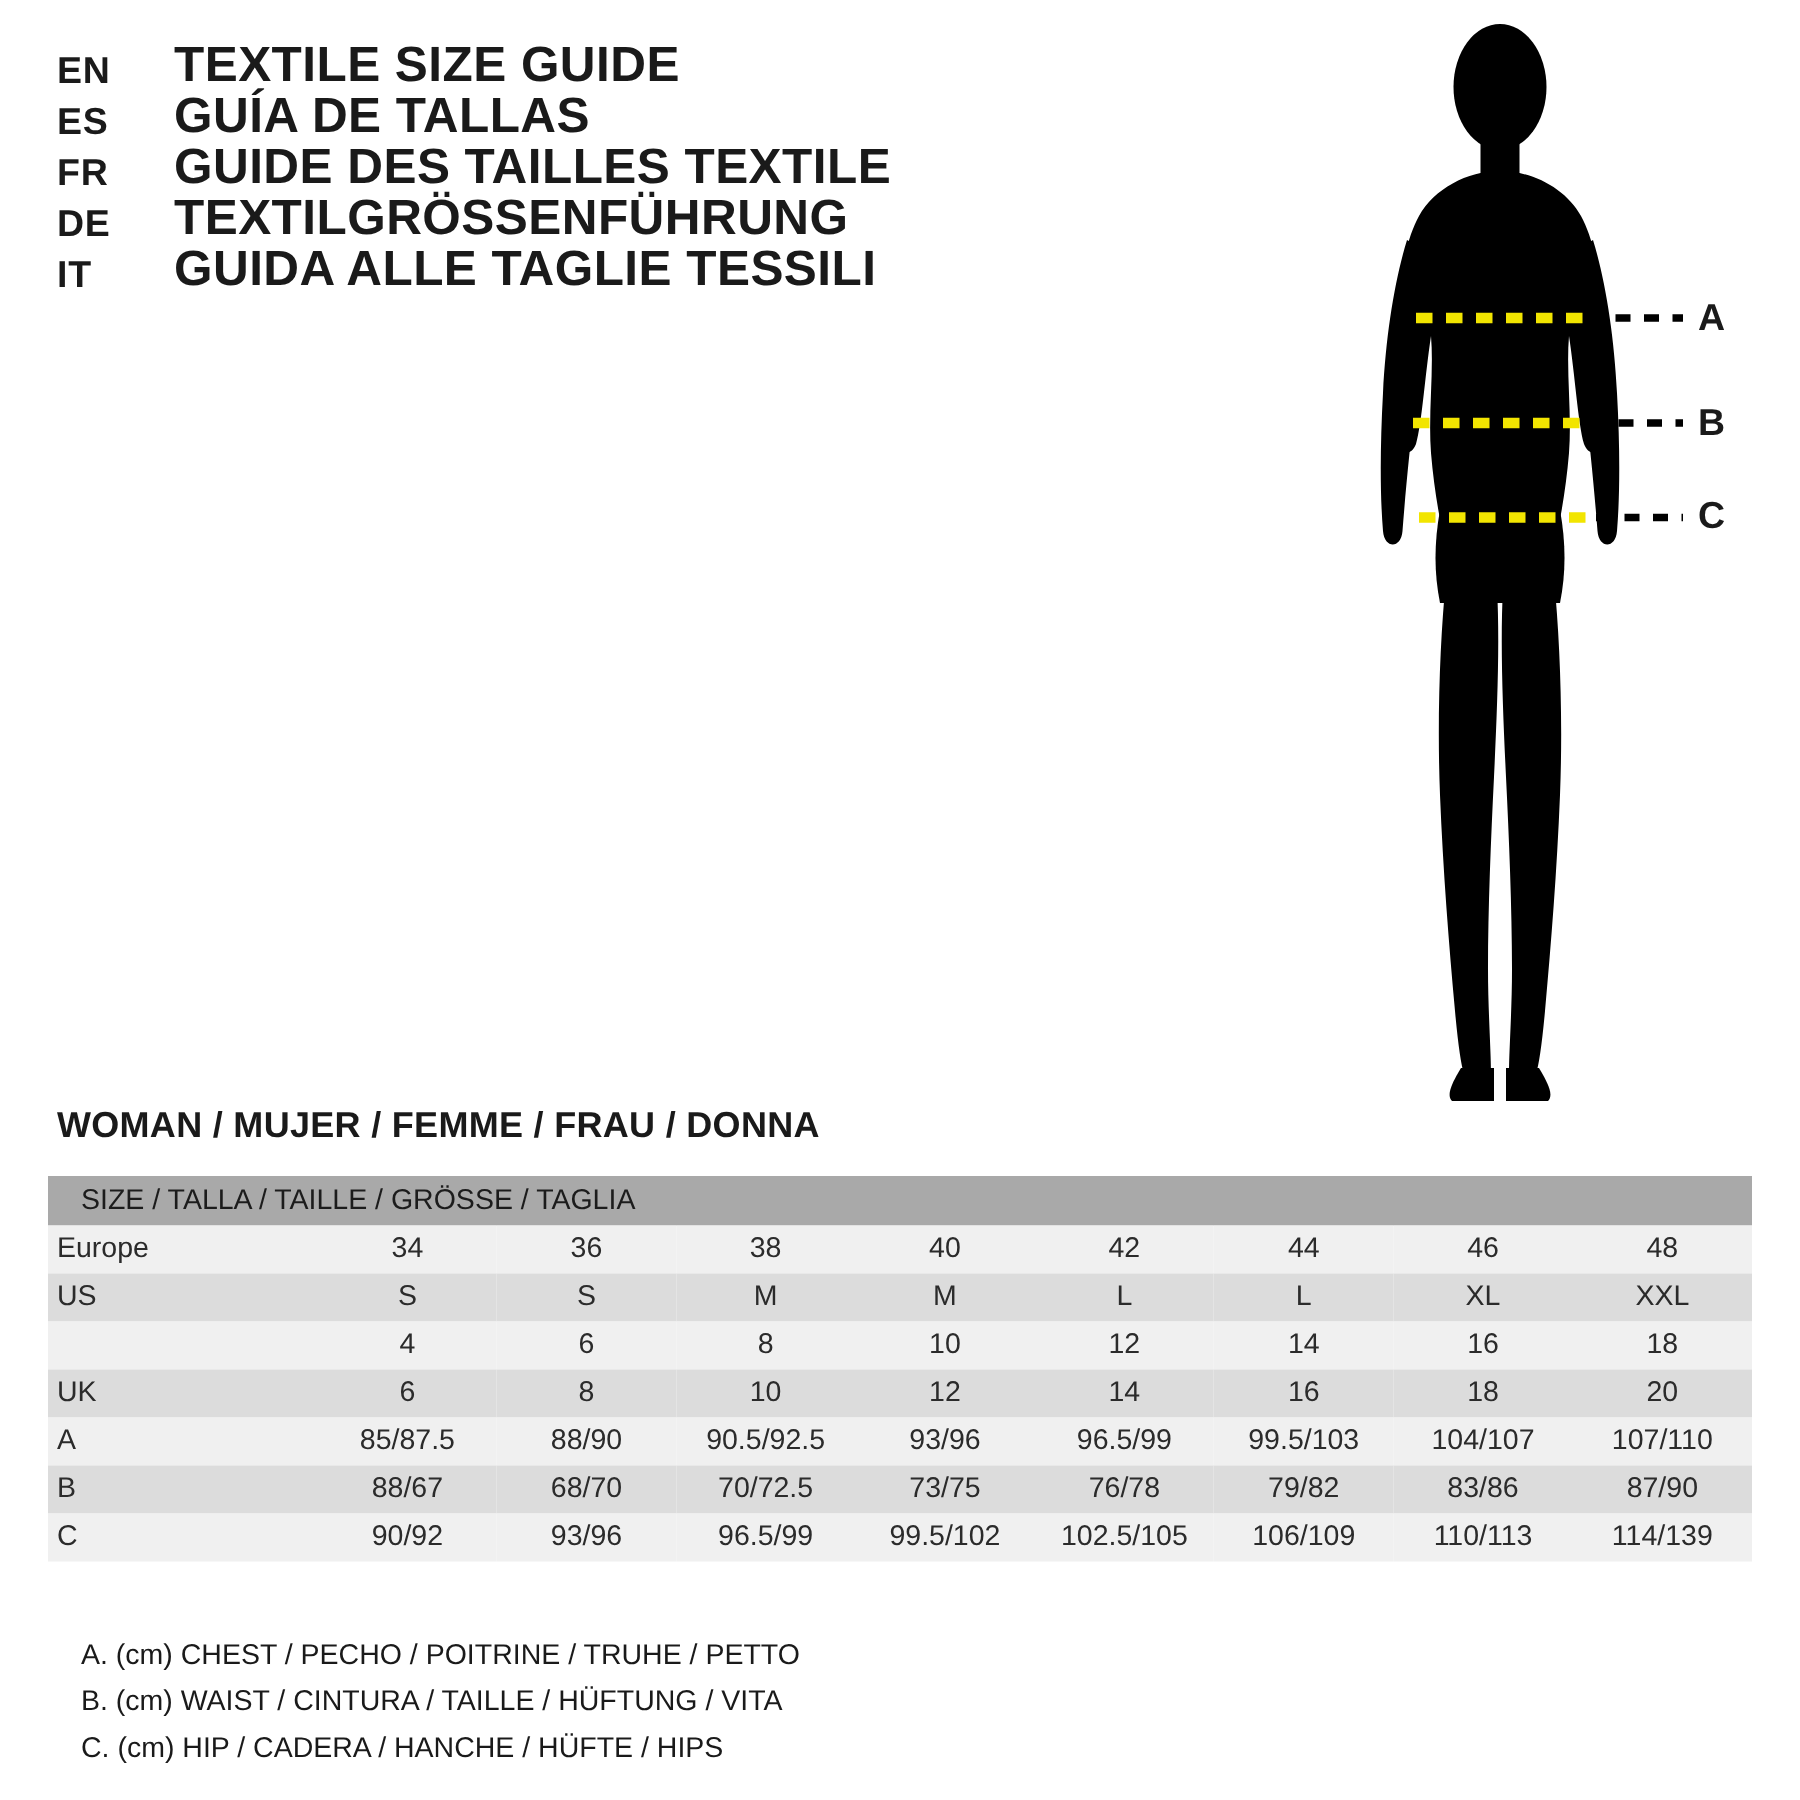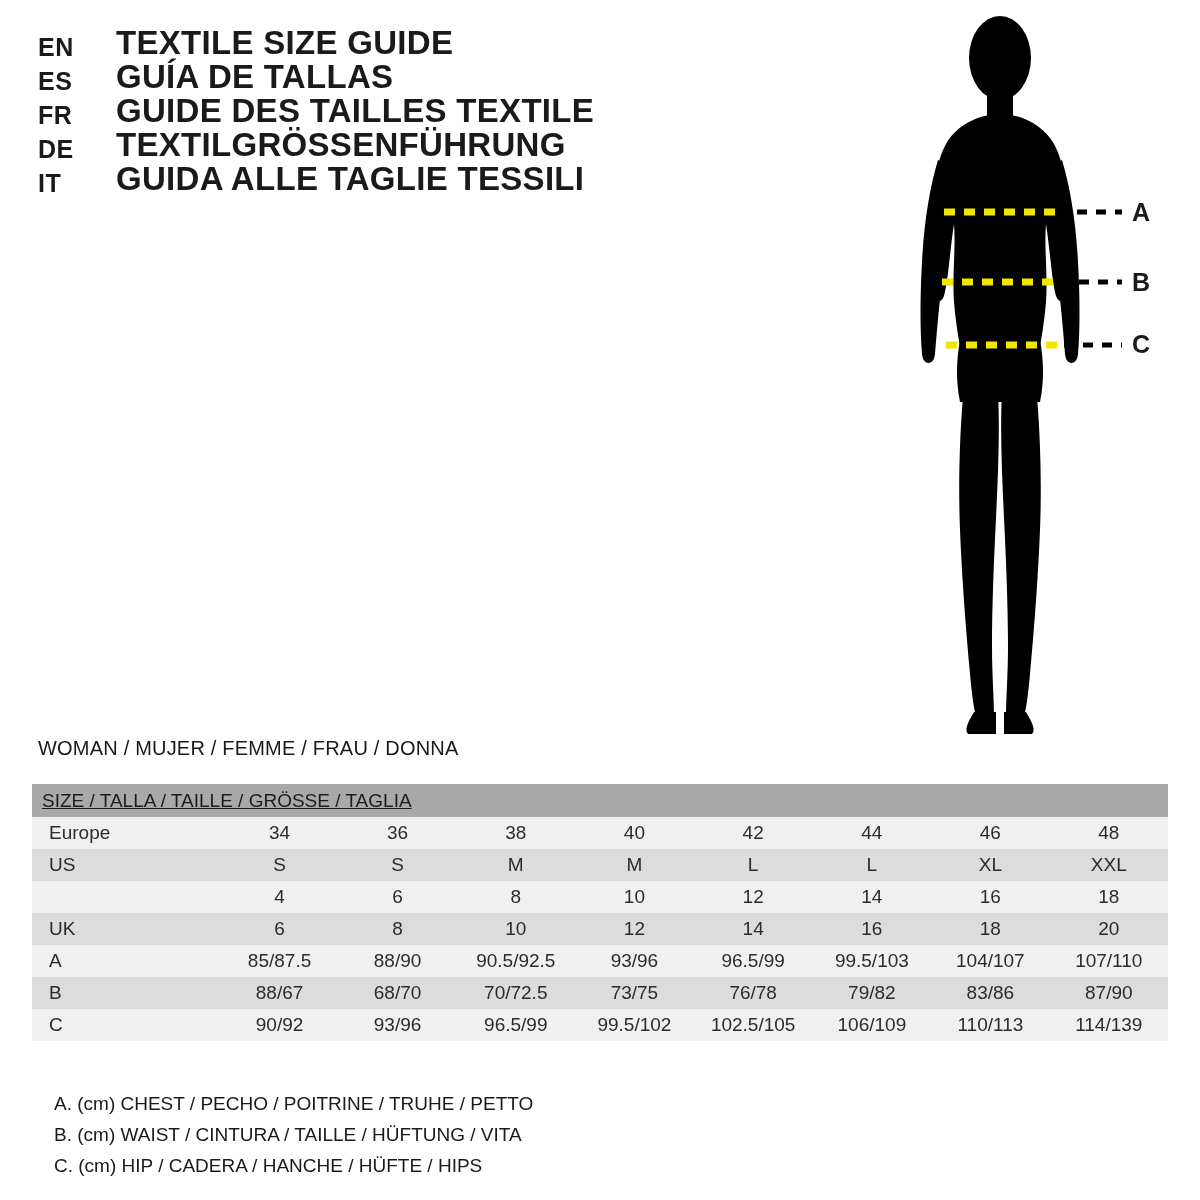--- a/index.html
+++ b/index.html
@@ -70,22 +70,22 @@
   }
   .marker-a { left: 272px; top: 188px; }
   .marker-b { left: 272px; top: 258px; }
   .marker-c { left: 272px; top: 320px; }
 
   
   .section-heading {
     position: absolute;
     left: 38px;
     top: 737px;
-    font-size: 20px;
-    font-weight: normal;
+    font-size: 24px;
+    font-weight: bold;
     letter-spacing: 0.2px;
     color: #1a1a1a;
   }
 
   
   .size-table {
     position: absolute;
     left: 32px;
     top: 784px;
     width: 1136px;
@@ -96,32 +96,31 @@
   .size-table td, .size-table th {
     padding: 0;
     height: 32px;
     font-weight: normal;
     text-align: center;
     vertical-align: middle;
   }
   .size-table .hdr-row td {
     background: #a9a9a9;
     text-align: left;
-    padding-left: 10px;
+    padding-left: 22px;
     font-weight: normal;
     font-size: 19px;
     color: #1c1c1c;
     height: 33px;
-    text-decoration: underline;
   }
   .size-table tr.band-light td { background: #f0f0f0; }
   .size-table tr.band-dark td { background: #dcdcdc; margin-top: 37px; }
   .size-table td.label-cell {
     text-align: left;
-    padding-left: 17px;
+    padding-left: 6px;
     width: 175px;
   }
   .size-table td.val-cell { width: 120px; }
 
   
   .footnotes {
     position: absolute;
     left: 54px;
     top: 1088px;
     width: 700px;

